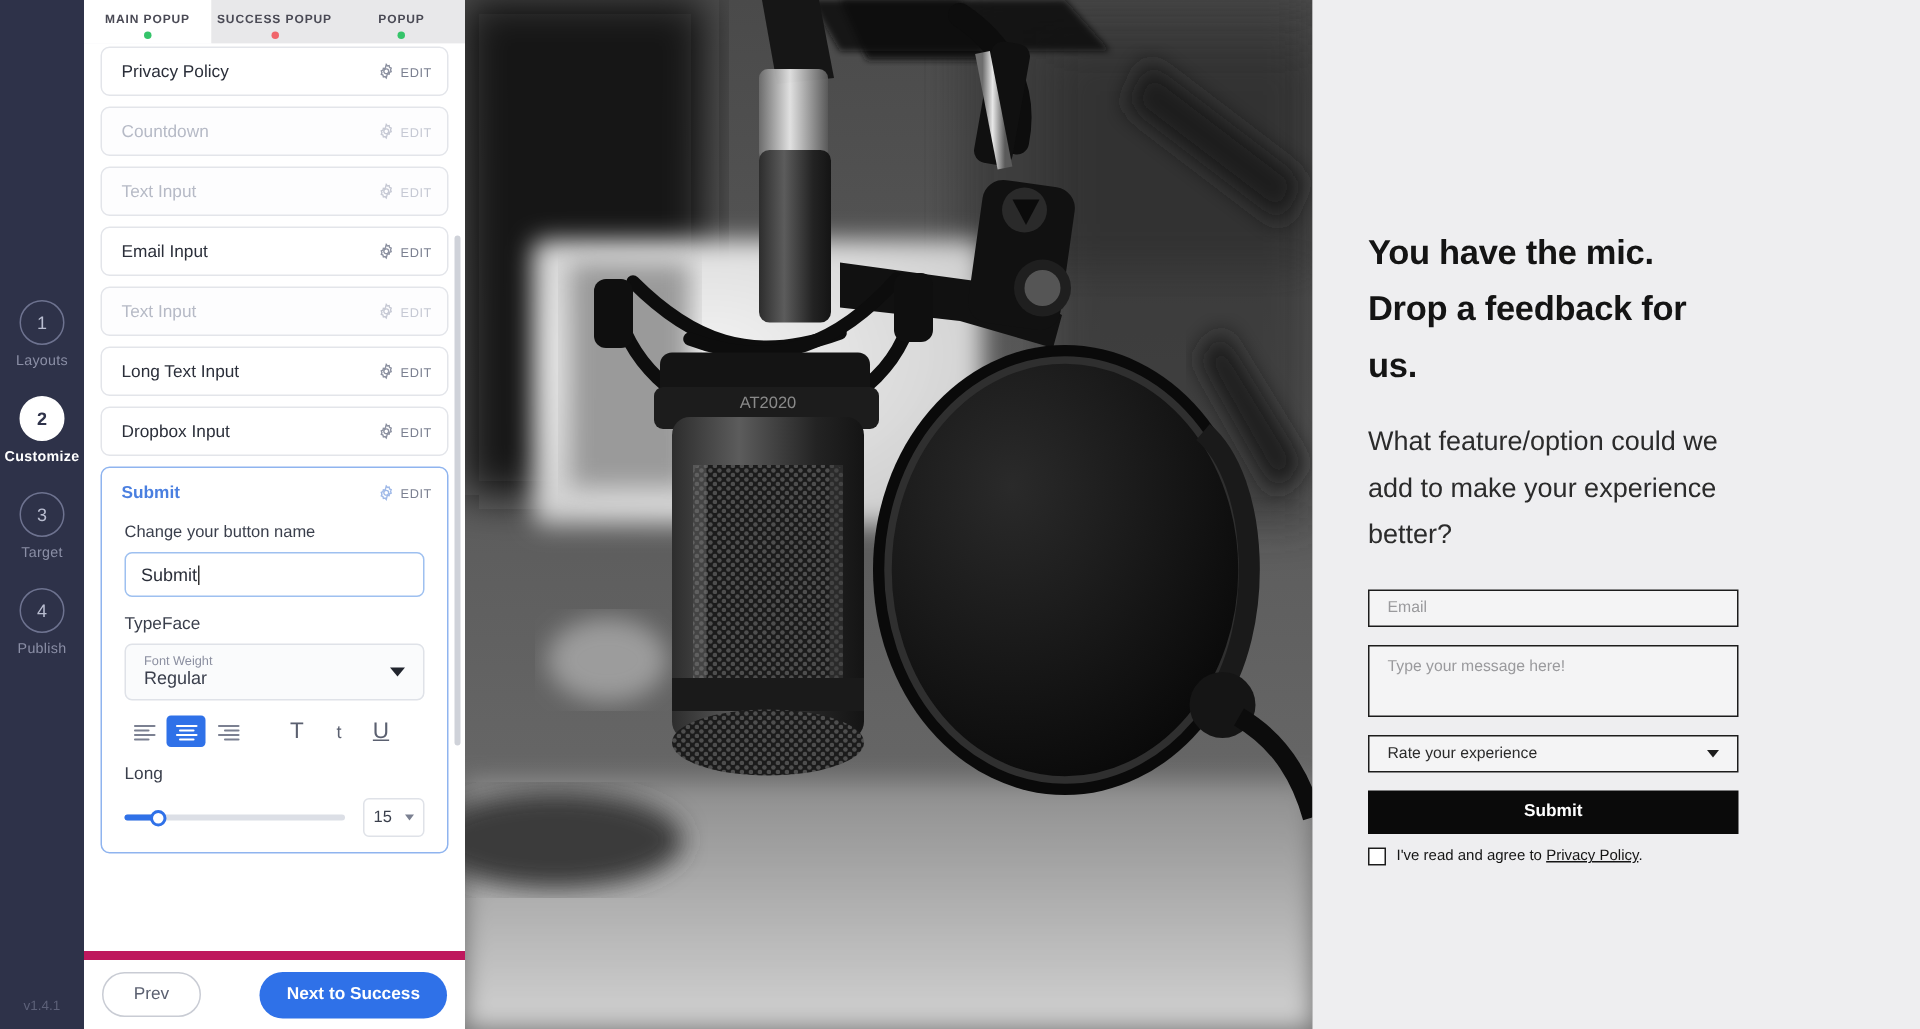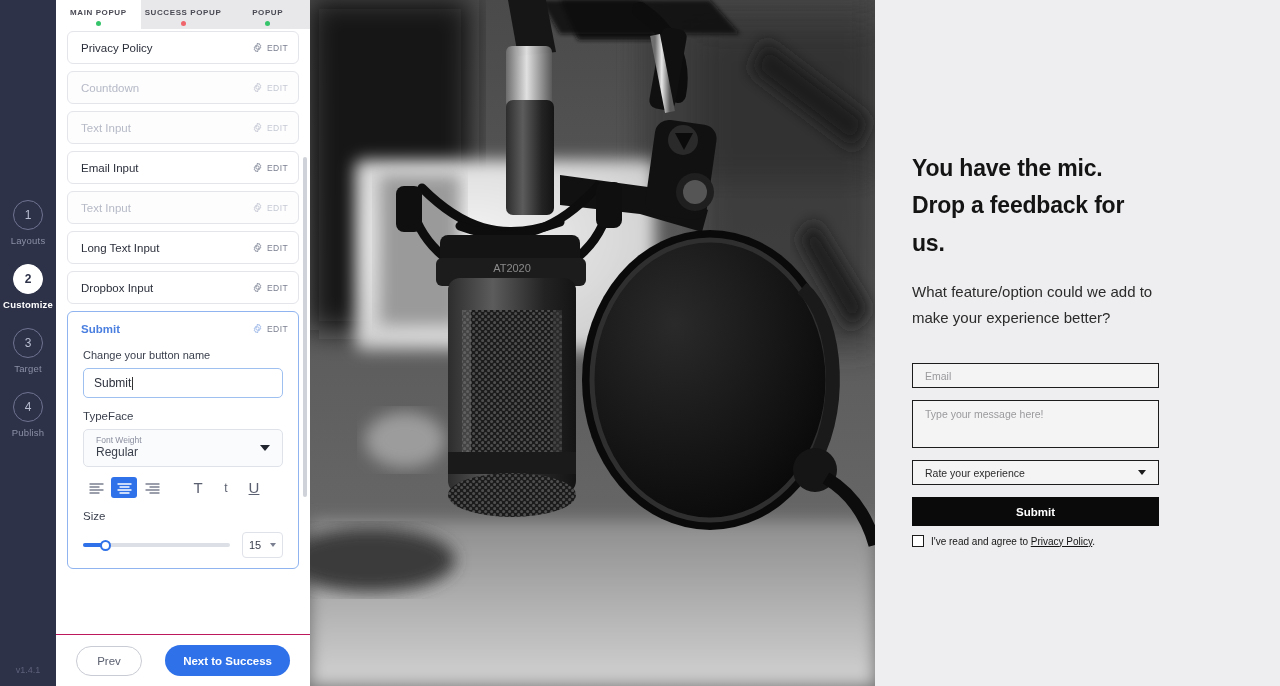--- a/index.html
+++ b/index.html
@@ -151,23 +151,23 @@
   .caret-sm {
     width: 0; height: 0; border-left: 3.5px solid transparent;
     border-right: 3.5px solid transparent; border-top: 4.5px solid #7b8091;
   }
   .scrollbar {
     position: absolute; right: 3px; top: 128px; width: 4px;
     height: 340px; border-radius: 2px; background: #cfd2d9;
   }
   .panel-footer {
     flex: 0 0 52px; height: 52px; background: #fff;
-    border-top: 1px solid #be185d;
+    border-top: 6px solid #be185d;
     display: flex; align-items: center; justify-content: space-between;
-    padding: 0 20px;
+    padding: 0 12px;
   }
   .btn-prev {
     width: 66px; height: 30px; border-radius: 16px;
     border: 1px solid #c9ccd4; background: #fff;
     font-size: 11.5px; color: #5b6070;
     display: flex; align-items: center; justify-content: center;
   }
   .btn-next {
     height: 31px; border-radius: 16px; background: #2f71e8;
     color: #fff; font-size: 11.5px; font-weight: bold;
@@ -184,22 +184,22 @@
   .pop {
     flex: 1 1 auto; height: 686px; background: #eeeef0;
     padding: 150px 0 0 0; position: relative;
   }
   .pop-inner { width: 247px; margin-left: 37px; }
   .pop-title {
     font-size: 23px; line-height: 1.62; font-weight: bold;
     color: #141414; letter-spacing: -.2px;
   }
   .pop-sub {
-    font-size: 15px; line-height: 1.72; color: #2b2b2b;
-    margin-top: 17px; margin-bottom: 33px;
+    font-size: 18px; line-height: 1.72; color: #2b2b2b;
+    margin-top: 17px; margin-bottom: 21px;
   }
   .pf {
     border: 1px solid #1c1c1c; background: #f4f4f5;
     width: 247px; margin-bottom: 12px;
     display: flex; align-items: center; padding: 0 12px;
   }
   .pf.email { height: 25px; }
   .pf.msg { height: 48px; align-items: flex-start; padding-top: 7px; }
   .pf.sel { height: 25px; justify-content: space-between; text-align: right; }
   .ph { font-size: 10.5px; color: #9a9a9d; }
@@ -412,21 +412,21 @@
                 <span class="tb-txt">T</span>
               </div>
               <div class="tb-btn">
                 <span class="tb-txt small">t</span>
               </div>
               <div class="tb-btn">
                 <span class="tb-txt under">U</span>
               </div>
             </div>
 
-            <div class="sec-label">Size</div>
+            <div class="sec-label">Long</div>
             <div class="size-row">
               <div class="slider-wrap">
                 <div class="slider-track"></div>
                 <div class="slider-fill" style="width: 15%;"></div>
                 <div class="slider-thumb" style="left: calc(15% - 5px);"></div>
               </div>
               <div class="size-box">
                 <span class="size-val">15</span>
                 <span class="caret-sm"></span>
               </div>

